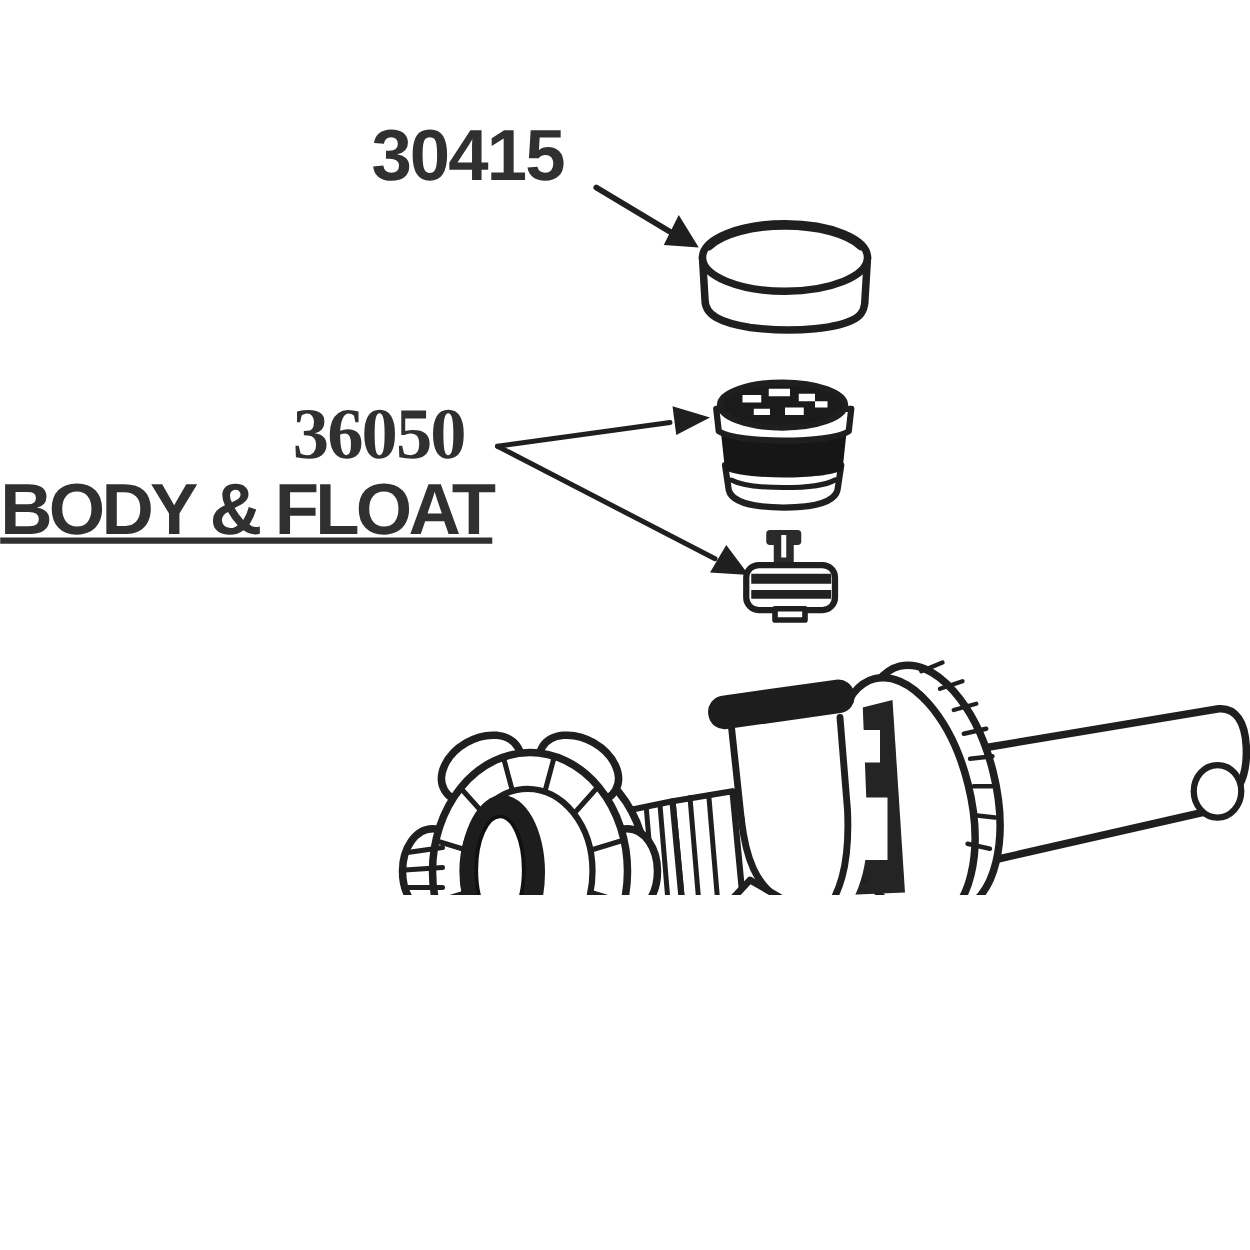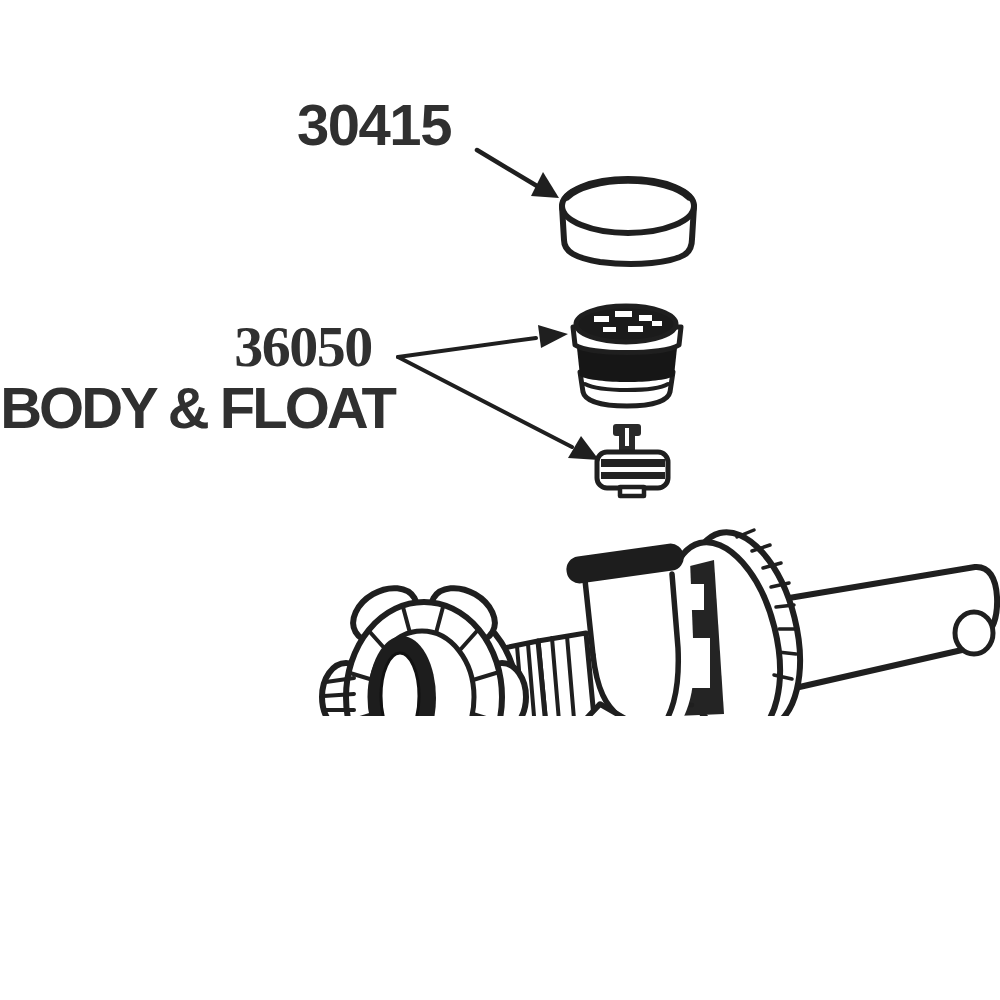--- a/index.html
+++ b/index.html
@@ -14,21 +14,21 @@
     position:absolute;
     transform:translateX(-50%);
     font-size:58px;
     font-weight:bold;
     line-height:1;
     letter-spacing:-1.5px;
     color:#303030;
     white-space:nowrap;
     user-select:none;
   }
-  .callout-line.tight{letter-spacing:-3px;}
+  .callout-line.tight{letter-spacing:-3px;text-decoration:underline;}
   svg.diagram{position:absolute;left:0;top:0;color:#1f1f1f;}
 </style>
 </head>
 <body>
 
 <div class="stage">
 
   <div class="callout-line" style="left:374px;top:96px;">30415</div>
 
   <div class="callout-line" style="left:303px;top:318px;font-family:Liberation Serif, serif;">36050</div>

